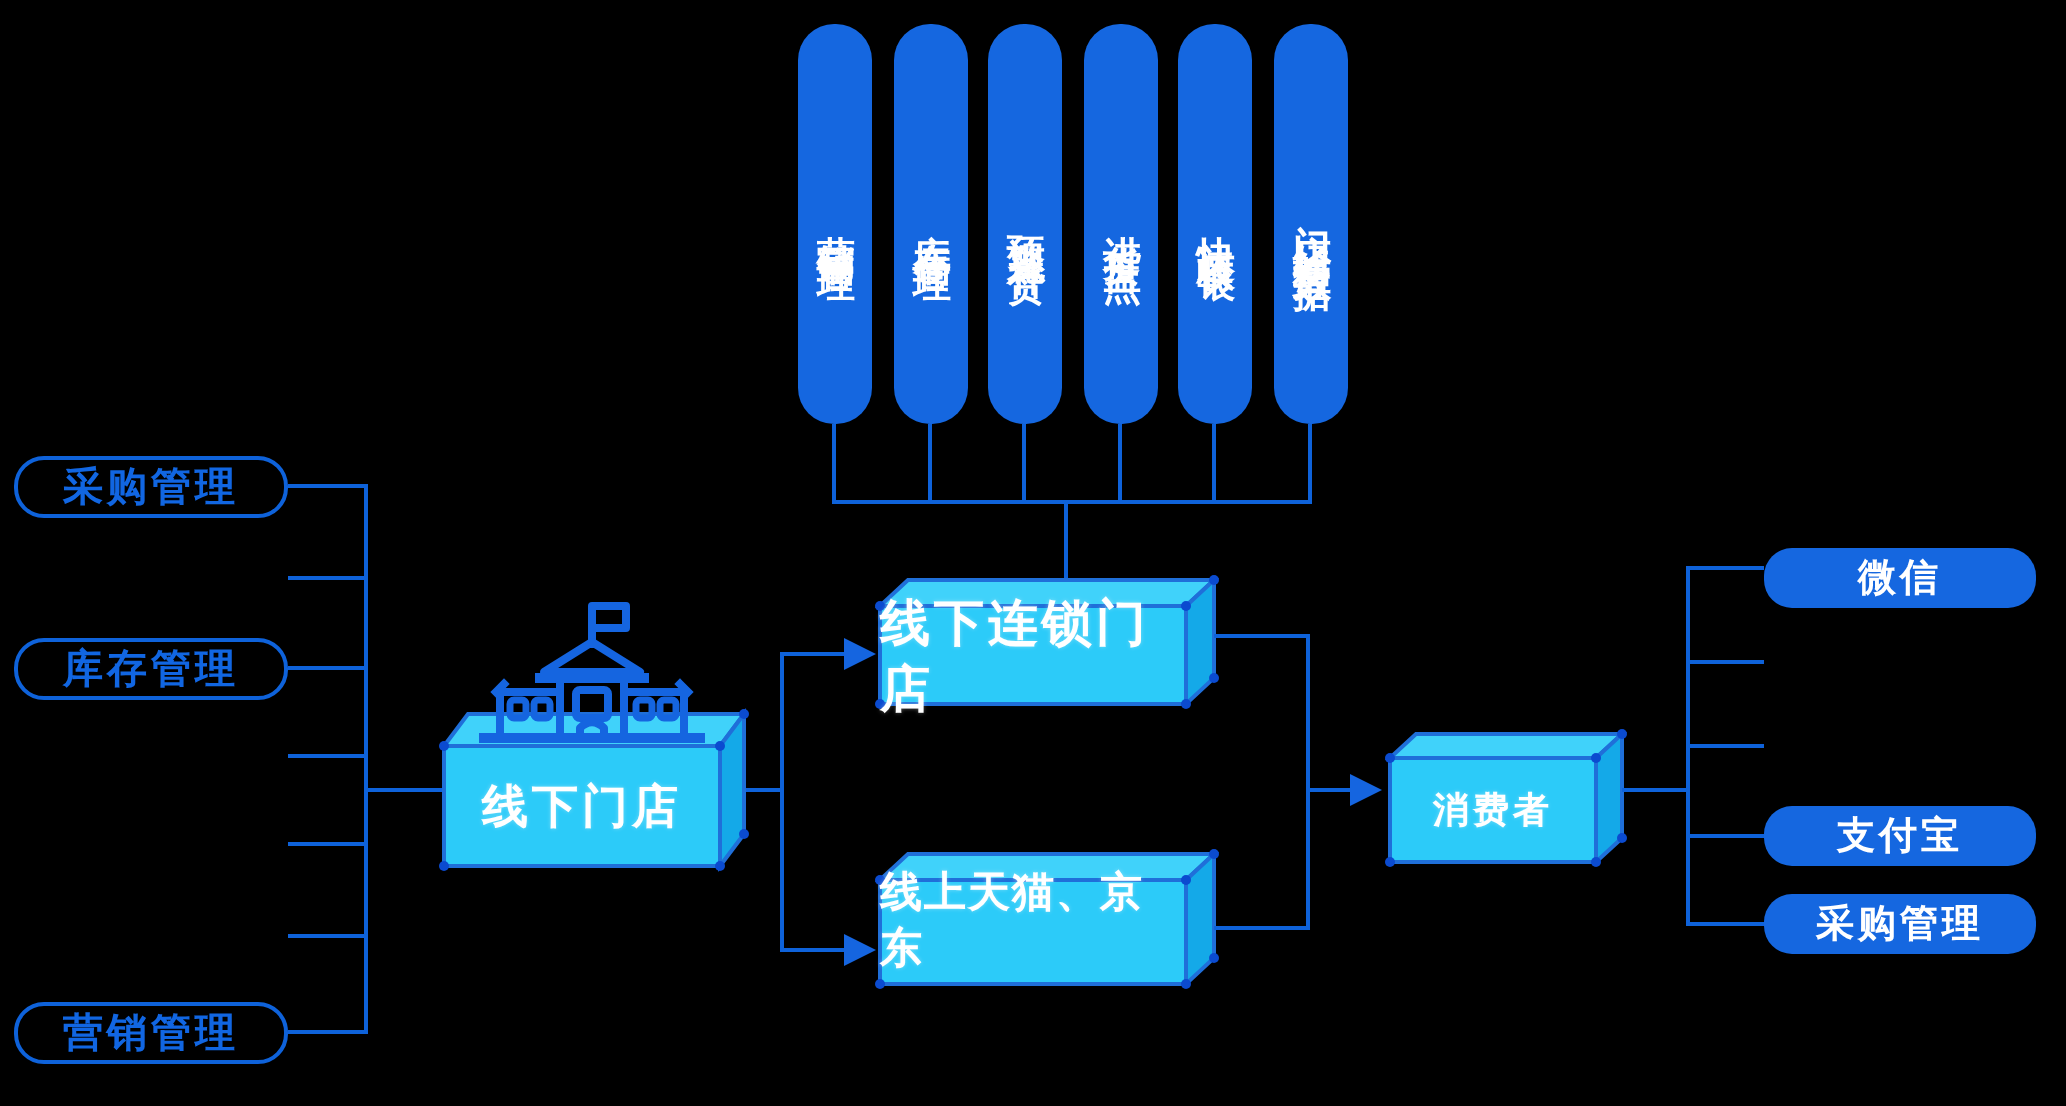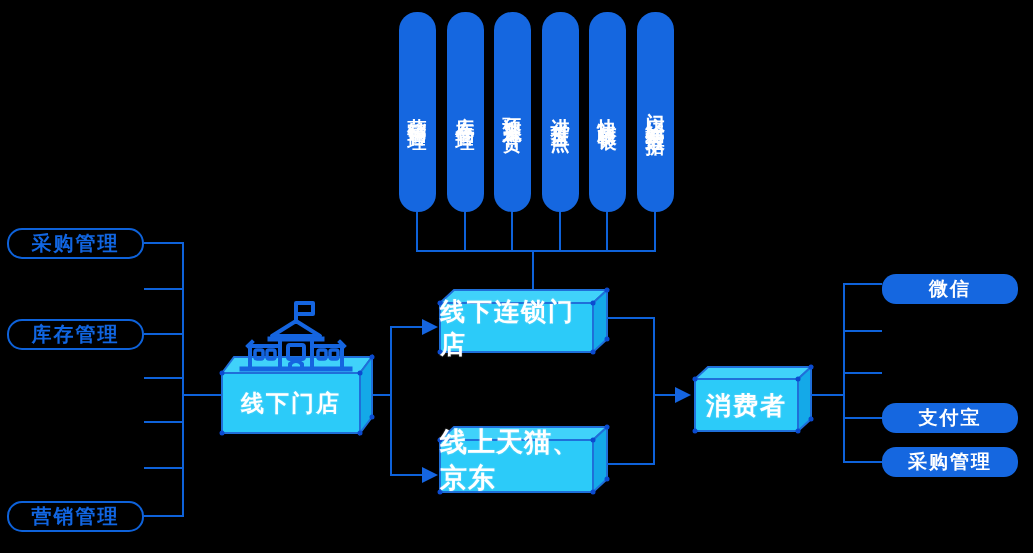--- a/index.html
+++ b/index.html
@@ -175,42 +175,42 @@
     <rect x="4" y="16" width="153" height="52" style="fill:var(--box_cyan_front);stroke:var(--box_edge);stroke-width:2"></rect>
     <g style="fill:var(--corner_dot)">
       <circle cx="4" cy="16" r="2.5"></circle>
         <circle cx="157" cy="16" r="2.5"></circle>
       <circle cx="4" cy="68" r="2.5"></circle>
         <circle cx="157" cy="68" r="2.5"></circle>
       <circle cx="171" cy="3" r="2.5"></circle>
         <circle cx="171" cy="55" r="2.5"></circle>
     </g>
   </svg>
-  <div class="box3d-label" style="left:440px;top:440px;width:153px;height:40px;font-size:27px;letter-spacing:1px">线上天猫、京东</div>
+  <div class="box3d-label" style="left:440px;top:440px;width:153px;height:40px;font-size:21px;letter-spacing:1px">线上天猫、京东</div>
 
   <div class="hline" style="left:607px;top:317px;width:47px"></div>
   <div class="hline" style="left:607px;top:463px;width:47px"></div>
   <div class="vline" style="left:653px;top:317px;height:148px"></div>
   <div class="hline" style="left:653px;top:394px;width:22px"></div>
   <div class="arrow-right" style="left:675px;top:387px"></div>
 
   <svg style="left:691px;top:364px" width="124" height="72" viewBox="0 0 124 72">
     <polygon points="4,15 17,3 120,3 107,15" style="fill:var(--box_cyan_top);stroke:var(--box_edge);stroke-width:2"></polygon>
     <polygon points="107,15 120,3 120,55 107,67" style="fill:var(--box_cyan_side);stroke:var(--box_edge);stroke-width:2"></polygon>
     <rect x="4" y="15" width="103" height="52" style="fill:var(--box_cyan_front);stroke:var(--box_edge);stroke-width:2"></rect>
     <g style="fill:var(--corner_dot)">
       <circle cx="4" cy="15" r="2.5"></circle>
         <circle cx="107" cy="15" r="2.5"></circle>
       <circle cx="4" cy="67" r="2.5"></circle>
         <circle cx="107" cy="67" r="2.5"></circle>
       <circle cx="120" cy="3" r="2.5"></circle>
         <circle cx="120" cy="55" r="2.5"></circle>
     </g>
   </svg>
-  <div class="box3d-label" style="left:695px;top:379px;width:103px;height:52px;font-size:25px">消费者</div>
+  <div class="box3d-label" style="left:695px;top:379px;width:103px;height:52px;font-size:18px">消费者</div>
 
   <div class="hline" style="left:811px;top:394px;width:33px"></div>
   <div class="vline" style="left:843px;top:283px;height:180px"></div>
   <div class="hline" style="left:843px;top:283px;width:39px"></div>
   <div class="hline" style="left:843px;top:330px;width:39px"></div>
   <div class="hline" style="left:843px;top:372px;width:39px"></div>
   <div class="hline" style="left:843px;top:417px;width:39px"></div>
   <div class="hline" style="left:843px;top:461px;width:39px"></div>
 
   <div class="pill-fill" style="top:274px">

